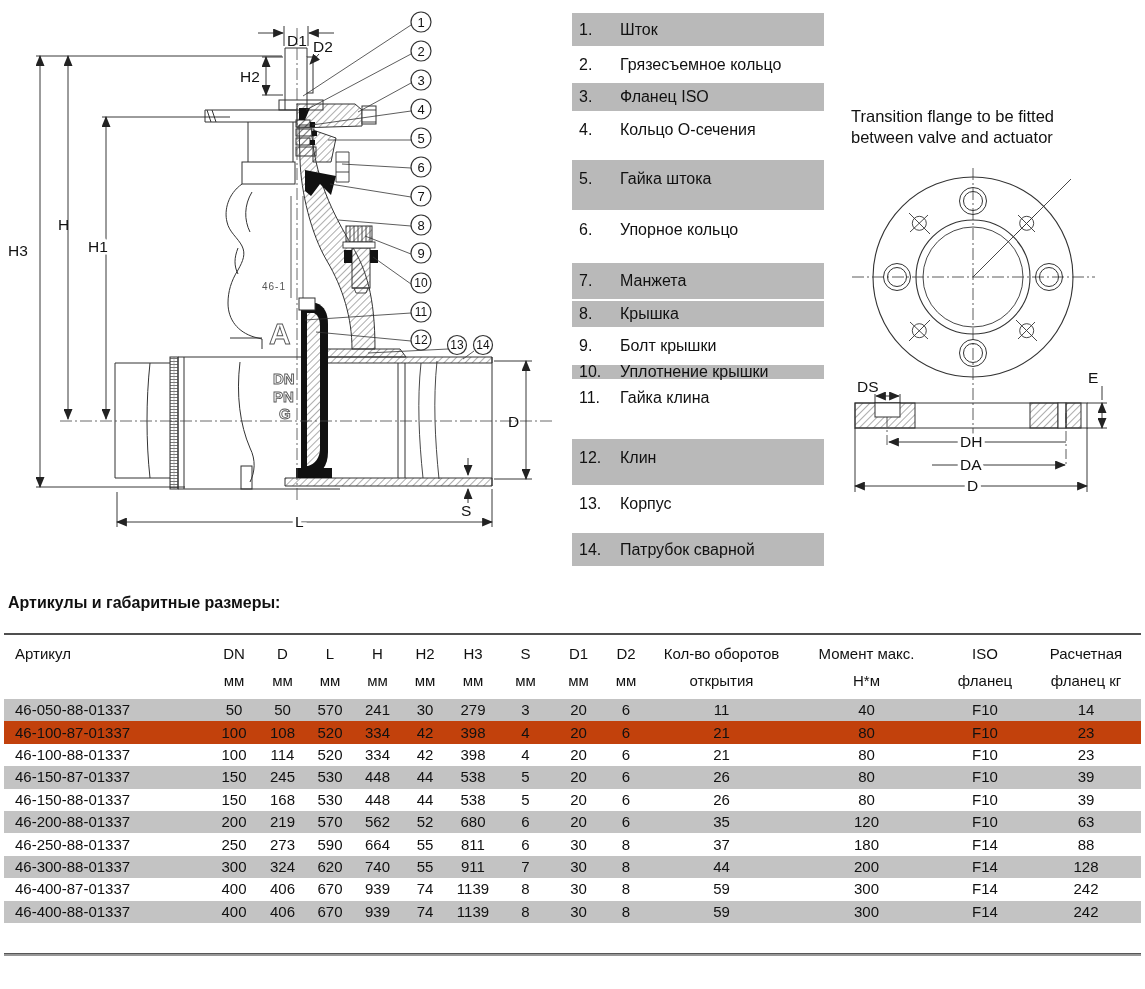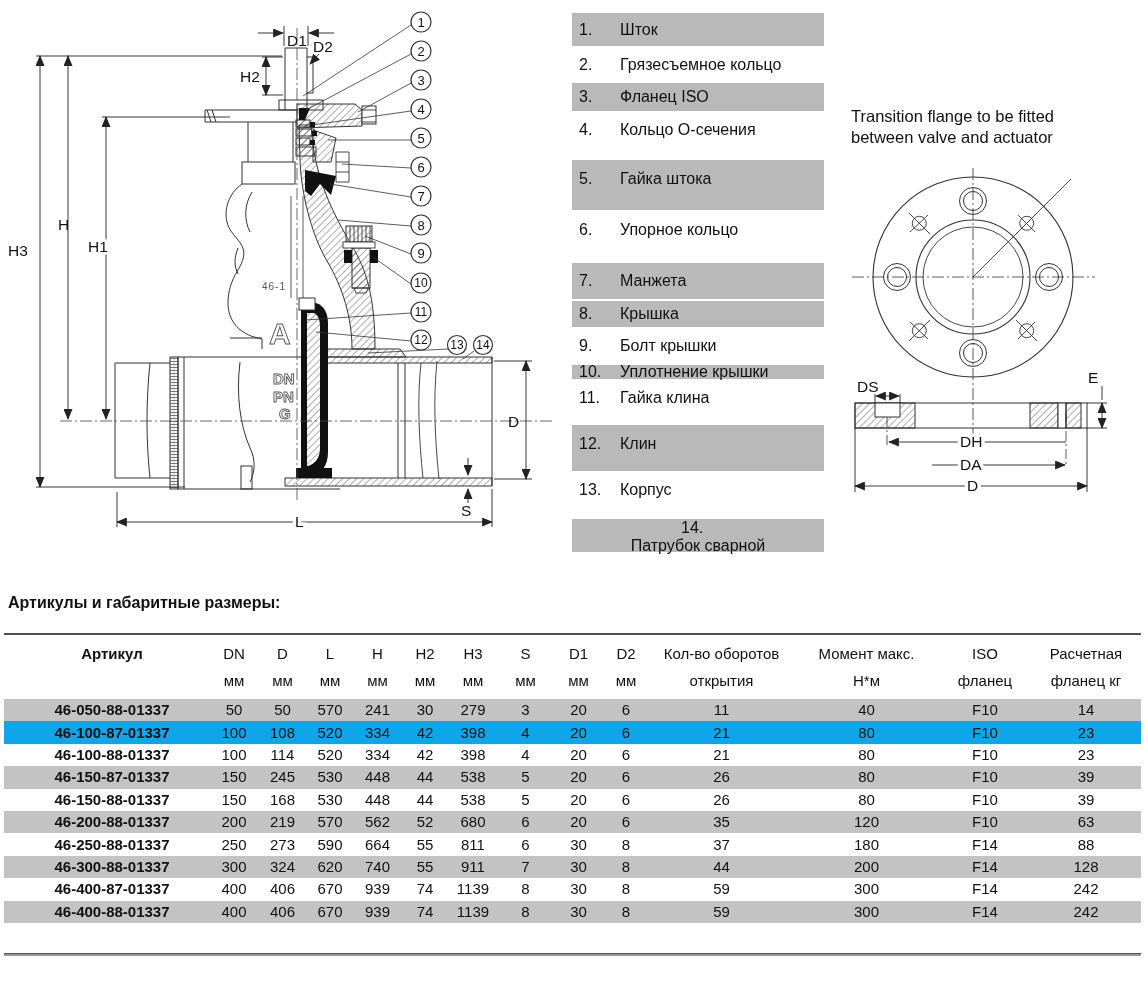--- a/index.html
+++ b/index.html
@@ -15,36 +15,36 @@
   #parts-list li:nth-child(2){height:33px}
   #parts-list li:nth-child(3){height:28px}
   #parts-list li:nth-child(4){height:33px}
   #parts-list li:nth-child(5){height:50px;margin-top:14px;align-items:flex-start;padding-top:10px}
   #parts-list li:nth-child(6){height:35px}
   #parts-list li:nth-child(7){height:36px;margin-top:16px}
   #parts-list li:nth-child(8){height:26px}
   #parts-list li:nth-child(9){height:34px}
   #parts-list li:nth-child(10){height:14px}
   #parts-list li:nth-child(11){height:34px}
-  #parts-list li:nth-child(12){height:46px;margin-top:10px;align-items:flex-start;padding-top:10px}
+  #parts-list li:nth-child(12){height:46px;margin-top:24px;align-items:flex-start;padding-top:10px}
   #parts-list li:nth-child(13){height:34px}
   #parts-list li:nth-child(14){height:33px;margin-top:12px}
 
   
   #flange-title{position:absolute;left:851px;top:106px;width:300px;font-size:16.5px;line-height:21px;}
 
   
   #table-title{position:absolute;left:8px;top:594px;font-size:16px;font-weight:bold;}
   #dims{position:absolute;left:4px;top:633px;width:1137px;border-collapse:collapse;table-layout:fixed;
         font-size:15px;border-top:2px solid #4f4f4f;}
   #dims th{font-weight:normal;padding:0;text-align:center;}
   #dims thead tr:nth-child(1) th{height:27px;vertical-align:bottom;}
   #dims thead tr:nth-child(2) th{height:37px;vertical-align:middle;}
   #dims td{height:22.4px;padding:0;text-align:center;line-height:22px;white-space:nowrap;overflow:hidden;}
-  #dims th:first-child,#dims td:first-child{text-align:center;padding-left:11px;font-weight:bold;}
+  #dims th:first-child,#dims td:first-child{text-align:left;padding-left:11px;}
   #bottom-rule{position:absolute;left:4px;top:953px;width:1137px;height:2px;background:#979797;border-top:1px solid #565656;}
 </style>
 </head>
 <body>
 
 <div id="page">
 
   <svg style="position:absolute;left:0;top:0" width="560" height="560" viewBox="0 0 560 560">
     <defs>
       <pattern id="h45" patternUnits="userSpaceOnUse" width="5" height="5" patternTransform="rotate(45)">
@@ -306,21 +306,21 @@
         <span>Гайка клина</span>
       </li>
       <li style="background: rgb(185, 185, 185);">
         <span class="num">12.</span>
         <span>Клин</span>
       </li>
       <li>
         <span class="num">13.</span>
         <span>Корпус</span>
       </li>
-      <li style="background: rgb(185, 185, 185); flex-direction: column;">
+      <li style="background: rgb(185, 185, 185);">
         <span class="num">14.</span>
         <span>Патрубок сварной</span>
       </li>
     </ul>
 
   <div id="flange-title">
     <div>Transition flange to be fitted</div>
     <div>between valve and actuator</div>
   </div>
 
@@ -450,21 +450,21 @@
           <td>30</td>
           <td>279</td>
           <td>3</td>
           <td>20</td>
           <td>6</td>
           <td>11</td>
           <td>40</td>
           <td>F10</td>
           <td>14</td>
         </tr>
-        <tr style="background: #0ea5e9;">
+        <tr style="background: #c2410c;">
           <td>46-100-87-01337</td>
           <td>100</td>
           <td>108</td>
           <td>520</td>
           <td>334</td>
           <td>42</td>
           <td>398</td>
           <td>4</td>
           <td>20</td>
           <td>6</td>

